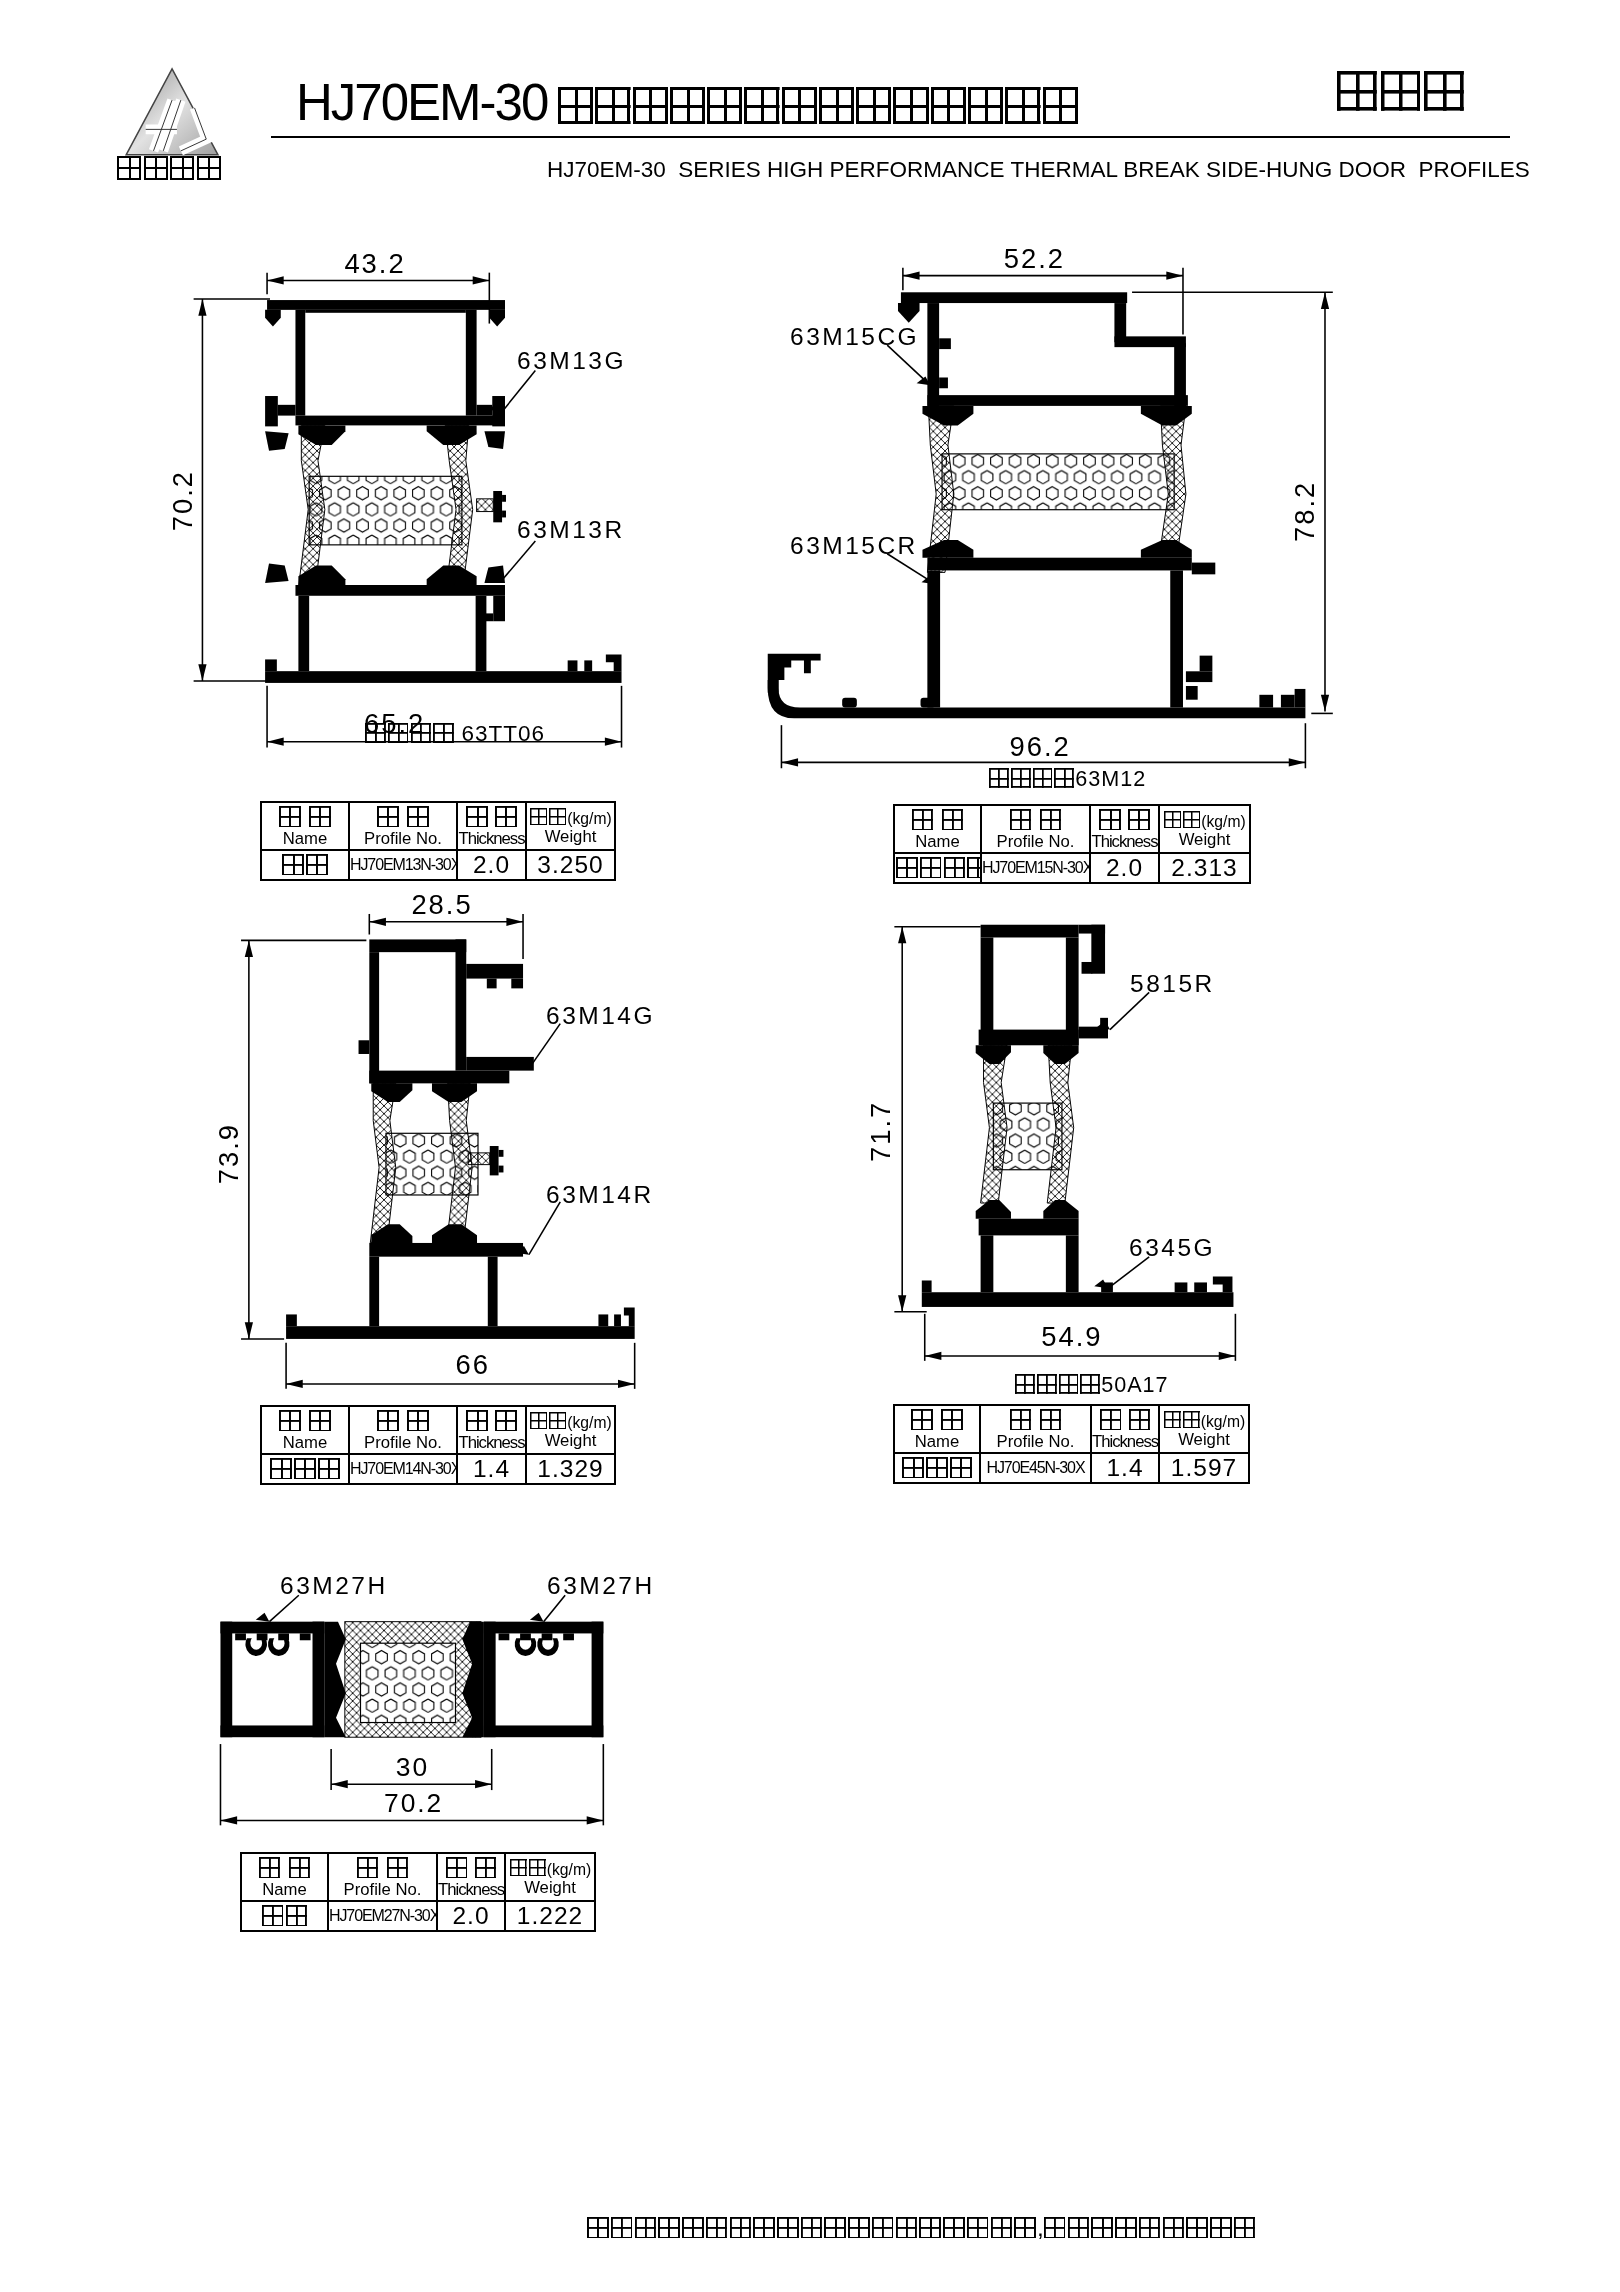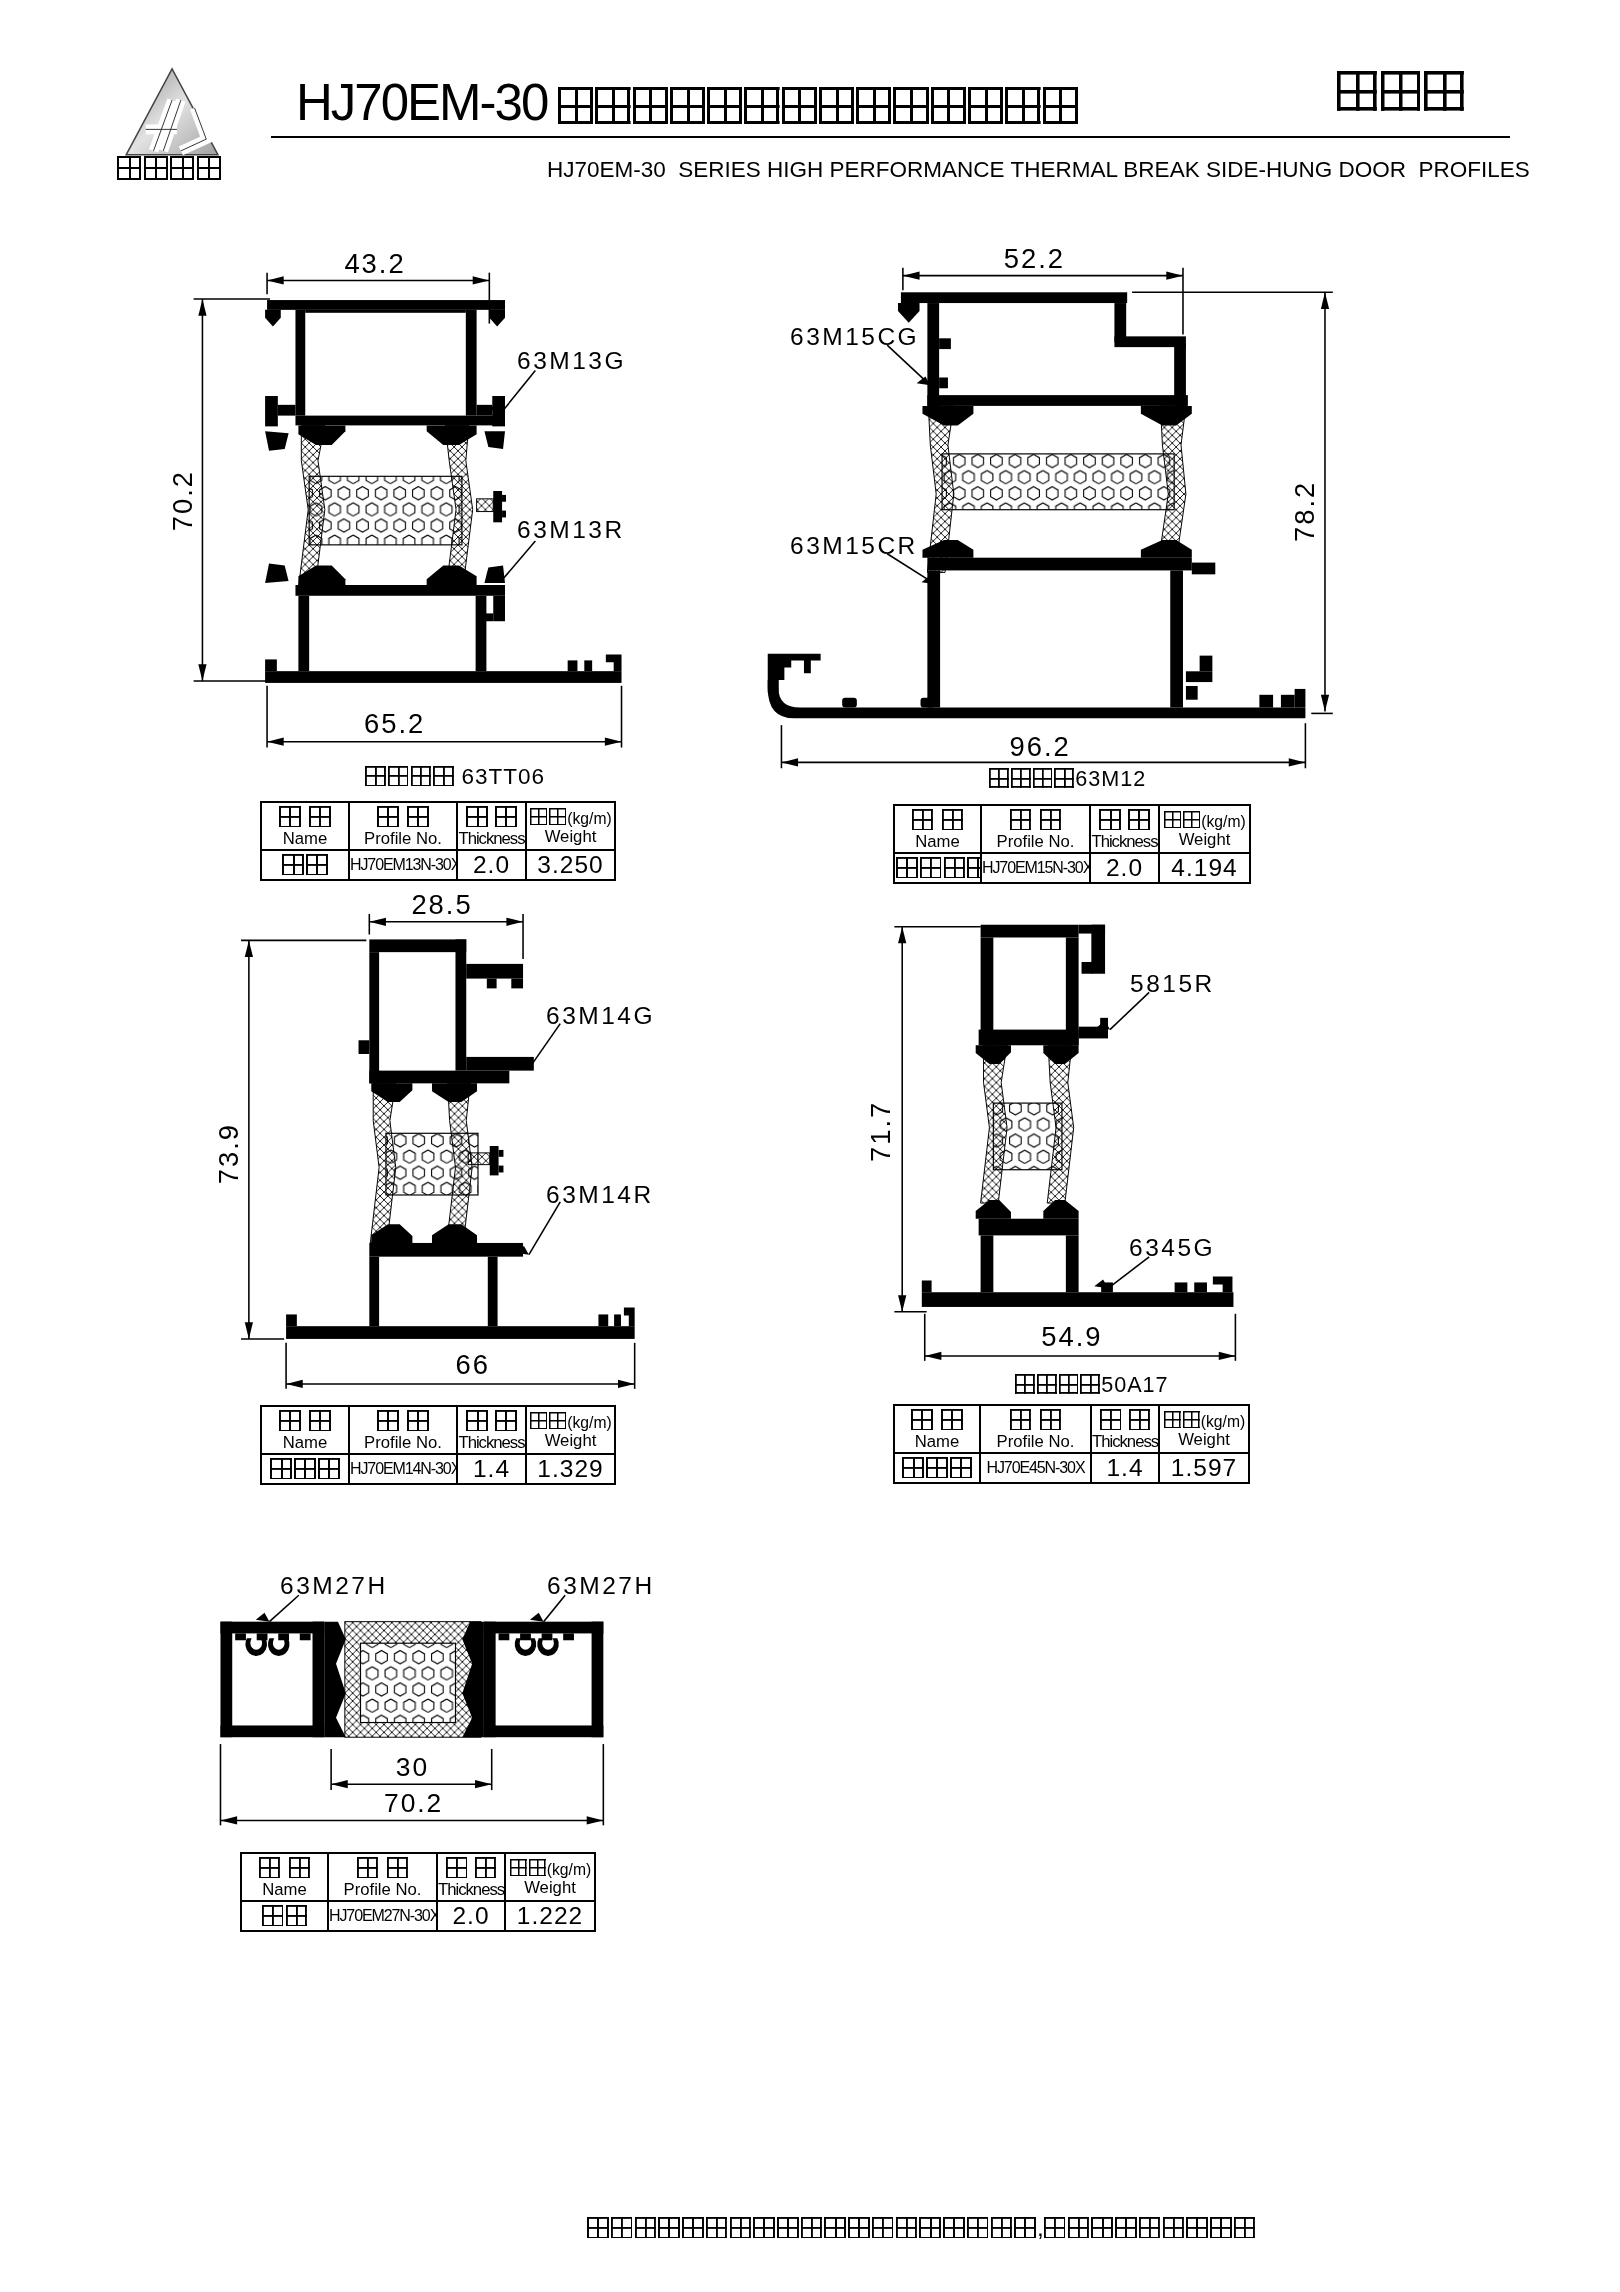--- a/index.html
+++ b/index.html
@@ -129,21 +129,21 @@
       <path d="M455,434 h24 l-3,36 l7,50 l-10,80 h-17 l10,-80 l-7,-50 z" fill="url(#h1)" stroke="#000" stroke-width="1"></path>
       <rect x="487" y="509" width="17" height="13" fill="url(#h1)" stroke="#000" stroke-width="1"></rect>
       <rect x="316" y="486" width="156" height="70" fill="url(#x1)" stroke="#000" stroke-width="1.2"></rect>
     </g>
   </svg>
 
 <div class="abs lbl" style="left:517px;top:347px">63M13G</div>
 
 <div class="abs lbl" style="left:517px;top:516px">63M13R</div>
 
-<div class="abs" style="left:364px;top:763px;font-size:23.5px"><span style="letter-spacing:0px"><i class="z"></i><i class="z"></i><i class="z"></i><i class="z"></i></span> <span style="letter-spacing:1px;font-size:22.5px">63TT06</span></div>
+<div class="abs" style="left:364px;top:720px;font-size:23.5px"><span style="letter-spacing:0px"><i class="z"></i><i class="z"></i><i class="z"></i><i class="z"></i></span> <span style="letter-spacing:1px;font-size:22.5px">63TT06</span></div>
 
 <svg class="abs" style="left:755px;top:245px" width="617" height="549" viewBox="0 0 630 560">
     <defs>
       <pattern id="h2" width="8" height="8" patternUnits="userSpaceOnUse">
         <path d="M0,8L8,0M0,0L8,8M-2,2L2,-2M6,10L10,6M-2,6L2,10M6,-2L10,2" stroke="#000" stroke-width="0.9" fill="none"></path>
       </pattern>
       <pattern id="x2" width="19" height="33" patternUnits="userSpaceOnUse">
         <g stroke="#000" stroke-width="1.1" fill="none">
           <path d="M9.5,1.5 l5.9,3.4 v6.8 l-5.9,3.4 l-5.9,-3.4 v-6.8 z"></path>
           <path d="M0,18 l5.9,3.4 v6.8 L0,31.6"></path>
@@ -484,21 +484,21 @@
         </td>
         <td>
           <div class="cn" style="letter-spacing:0;font-size:19.6px"><i class="z"></i><i class="z"></i><span style="font-size:15.7px">(kg/m)</span></div>
           <div class="en">Weight</div>
         </td>
       </tr>
       <tr style="height:26px">
         <td class="cn"><i class="z"></i><i class="z"></i><i class="z"></i><i class="z"></i></td>
         <td class="pno">HJ70EM15N-30X</td>
         <td class="dat">2.0</td>
-        <td class="dat">4.194</td>
+        <td class="dat">2.313</td>
       </tr>
     </tbody>
   </table>
 
 <table class="abs" style="left:260px;top:1405px;width:356px">
     <colgroup>
       <col style="width:88px">
       <col style="width:108px">
       <col style="width:69px">
       <col style="width:89px">

